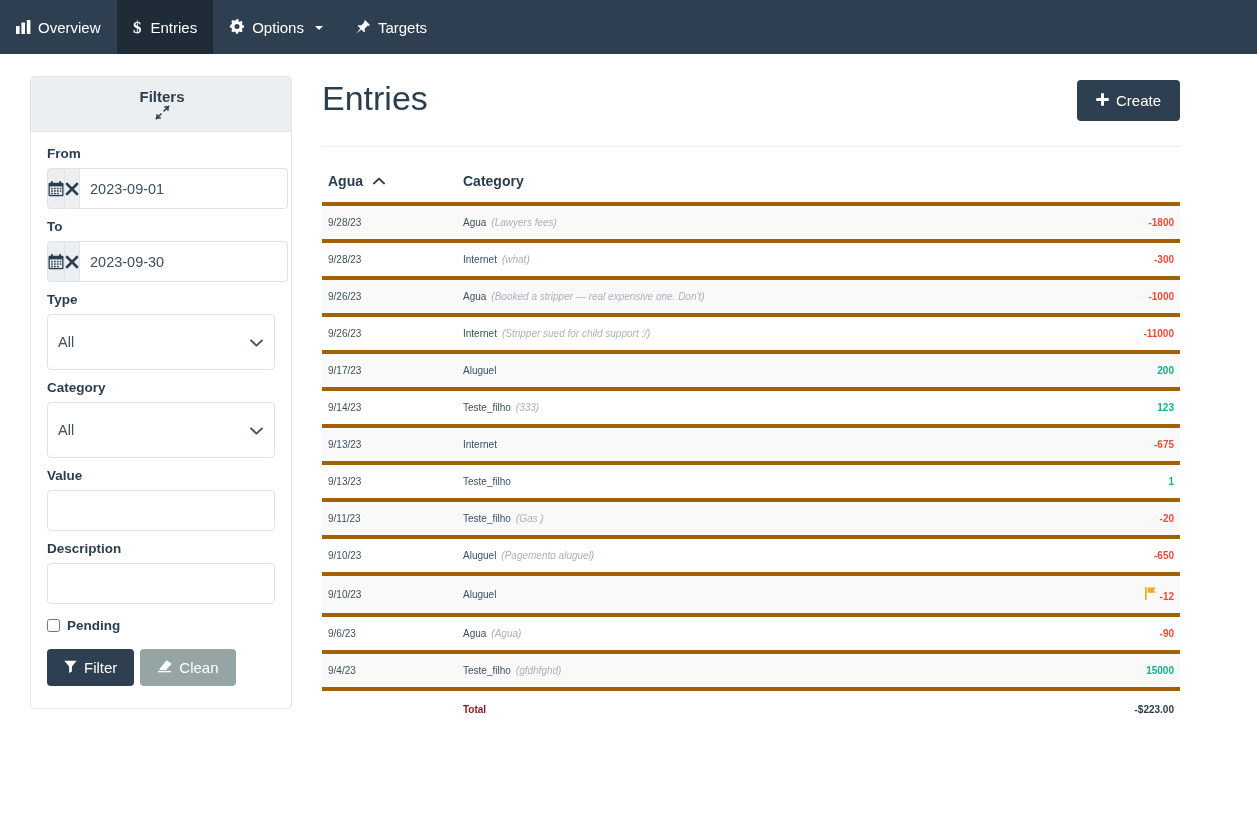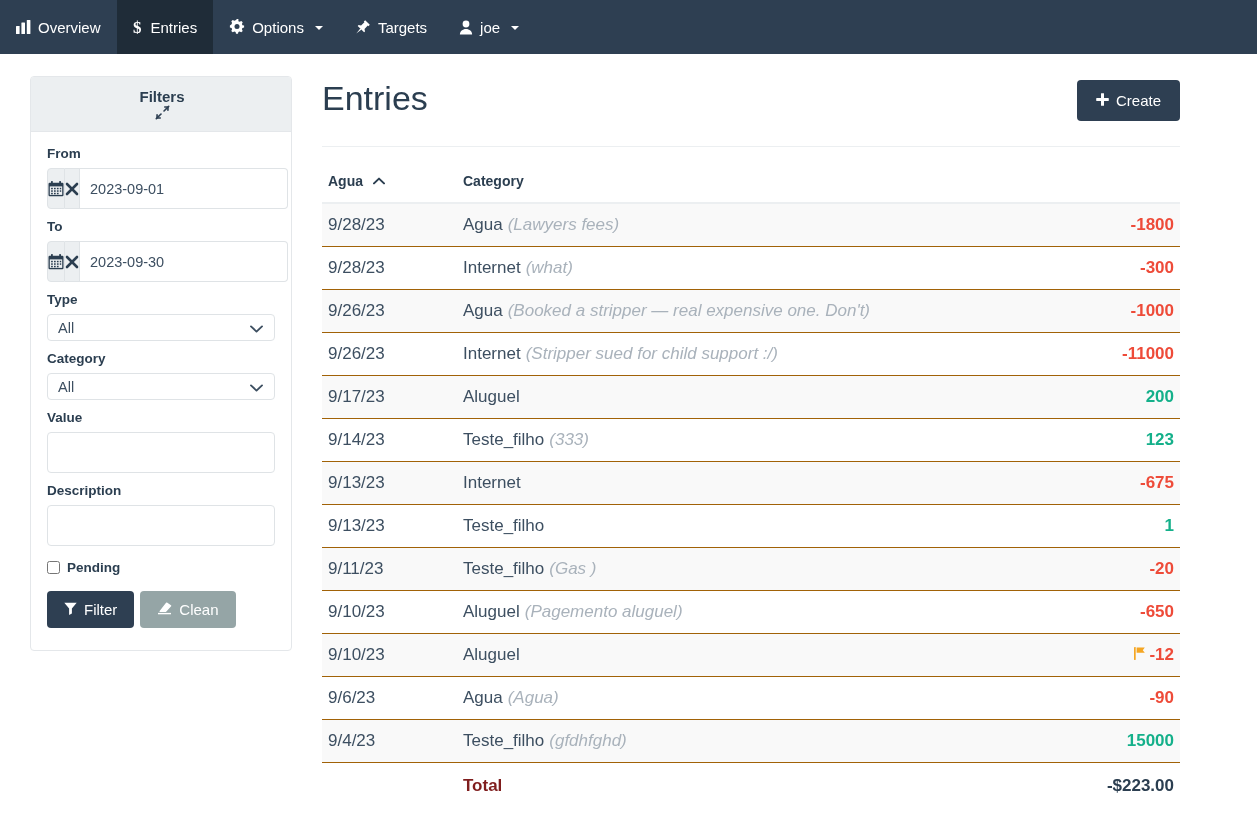--- a/index.html
+++ b/index.html
@@ -121,21 +121,21 @@
     font-family: "Liberation Sans", sans-serif;
     font-size: 14.5px;
     color: #3d4f61;
     padding: 0 10px;
     outline: none;
   }
 
   .sel-wrap { position: relative; }
   select.sel {
     width: 100%;
-    height: 27px;
+    height: 56px;
     appearance: none;
     -webkit-appearance: none;
     border: 1px solid #dfe3e6;
     border-radius: 4px;
     background: #ffffff;
     font-family: "Liberation Sans", sans-serif;
     font-size: 14.5px;
     color: #3d4f61;
     padding: 0 30px 0 10px;
     outline: none;
@@ -238,24 +238,24 @@
     font-weight: bold;
     color: #2b3e50;
     padding: 9px 6px 13px 6px;
     border-bottom: 2px solid #eceff1;
     cursor: pointer;
     white-space: nowrap;
   }
   table.entries th.num { text-align: right; }
   th .sort-caret { margin-left: 6px; display: inline-block; vertical-align: 1px; }
   table.entries td {
-    font-size: 17px;
+    font-size: 10px;
     color: #3d4f61;
     padding: 11px 6px;
-    border-top: 1px solid #a16207;
+    border-top: 4px solid #a16207;
     vertical-align: middle;
   }
   table.entries tbody tr:nth-child(odd) { background: #f9f9f9; }
   td.col-date { width: 135px; white-space: nowrap; }
   td.col-cat { }
   td.col-val { text-align: right; font-weight: bold; white-space: nowrap; width: 140px; }
   .desc { color: #a9b2bb; font-style: italic; margin-left: 5px; }
   .v-neg { color: #ee4b39; }
   .v-pos { color: #14b08a; }
   .flag { color: #f5a623; margin-right: 4px; }
@@ -309,30 +309,20 @@
     <a class="nav-item" href="#">
       <span class="ic">
         <svg width="16" height="16" viewBox="0 0 16 16" fill="#ffffff">
           <path d="M10.2 1.2 8.8 2.6l.6.6-3.3 3.3-2.5-.5-.9.9 6.4 6.4.9-.9-.5-2.5 3.3-3.3.6.6 1.4-1.4z"></path>
           <path d="M5.3 9.4 1.3 14.6l5.2-4z"></path>
         </svg>
       </span>
       <span>Targets</span>
     </a>
 
-    <a class="nav-item" href="#">
-      <span class="ic">
-        <svg width="14" height="15" viewBox="0 0 14 15" fill="#ffffff">
-          <circle cx="7" cy="4" r="3.4"></circle>
-          <path d="M.9 14.6c0-3.2 2.7-5.5 6.1-5.5s6.1 2.3 6.1 5.5z"></path>
-        </svg>
-      </span>
-      <span>joe</span>
-      <span class="caret"></span>
-    </a>
 
   </div>
 </div>
 
 <div class="page">
 
   <div class="panel">
     <div class="panel-head">
       <span class="panel-title">Filters</span>
       <span class="panel-tool">

